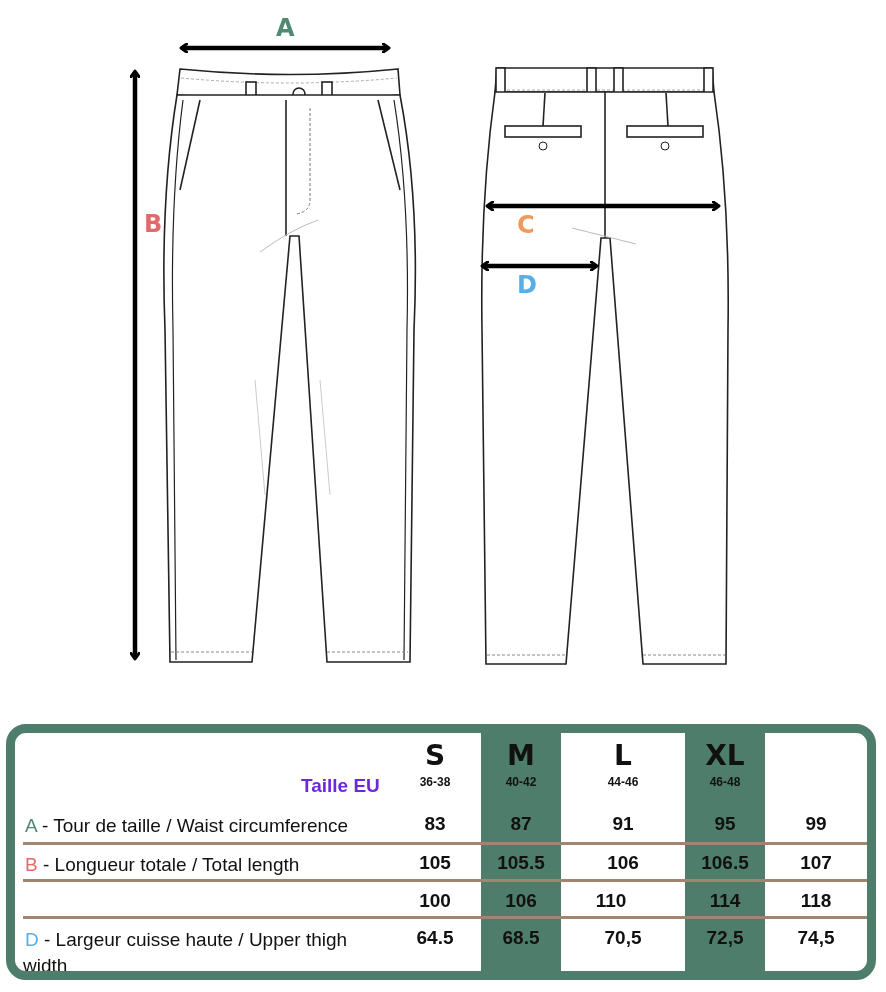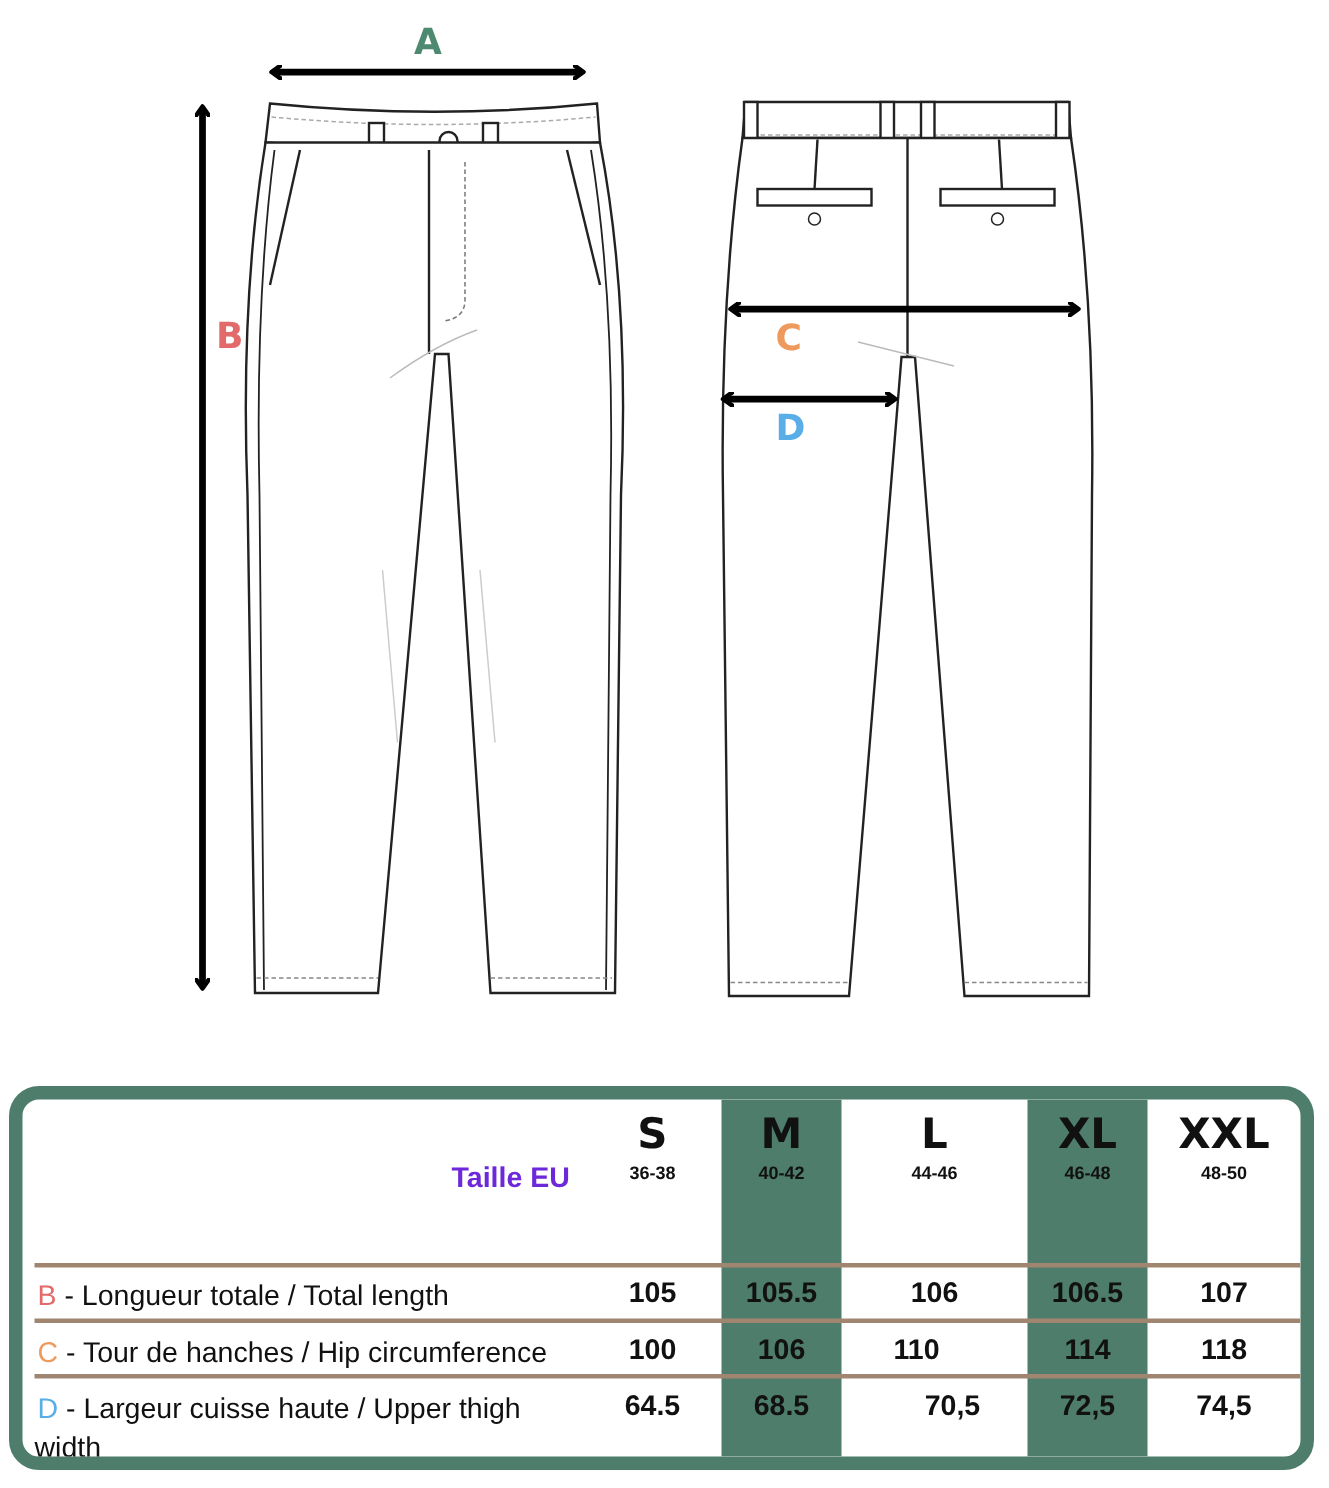--- a/index.html
+++ b/index.html
@@ -113,57 +113,60 @@
     <span class="size-range">40-42</span>
   </div>
   <div class="size-head" style="left:546px;width:124px;">
     <span class="size-letter">L</span>
     <span class="size-range">44-46</span>
   </div>
   <div class="size-head" style="left:670px;width:80px;">
     <span class="size-letter">XL</span>
     <span class="size-range">46-48</span>
   </div>
-  <div class="size-head" style="left:750px;width:102px;">
-    <span class="size-letter">XXL</span>
-    <span class="size-range">48-50</span>
-  </div>
 
   <span class="taille">Taille EU</span>
 
+  <div class="row" style="top:80px;height:26px;">
+    <span class="row-label">
+      <span class="row-key" style="color:#4e8a72;">A</span><span> - Tour de taille  / Waist circumference</span>
+    </span>
+    <span class="cell" style="left:382px;width:76px;">83</span>
+    <span class="cell" style="left:466px;width:80px;">87</span>
+    <span class="cell" style="left:546px;width:124px;">91</span>
+    <span class="cell" style="left:670px;width:80px;">95</span>
+    <span class="cell" style="left:750px;width:102px;">99</span>
+  </div>
   <div class="divider" style="top:109px;"></div>
 
   <div class="row" style="top:119px;height:26px;padding-left:20px;">
     <span class="row-label">
       <span class="row-key" style="color:#e26a6a;">B</span><span> - Longueur totale / Total length</span>
     </span>
     <span class="cell" style="left:382px;width:76px;">105</span>
     <span class="cell" style="left:466px;width:80px;">105.5</span>
     <span class="cell" style="left:546px;width:124px;">106</span>
     <span class="cell" style="left:670px;width:80px;">106.5</span>
     <span class="cell" style="left:750px;width:102px;">107</span>
   </div>
   <div class="divider" style="top:146px;"></div>
 
   <div class="row" style="top:157px;height:26px;">
-    <span class="row-label">
-      <span class="row-key" style="color:#ee9a5c;">C</span><span> - Tour de hanches / Hip circumference</span>
-    </span>
     <span class="cell" style="left:382px;width:76px;">100</span>
     <span class="cell" style="left:466px;width:80px;">106</span>
     <span class="cell" style="left:546px;width:100px;">110</span>
     <span class="cell" style="left:670px;width:80px;">114</span>
     <span class="cell" style="left:750px;width:102px;">118</span>
   </div>
   <div class="divider" style="top:183px;"></div>
 
   <div class="row" style="top:194px;height:52px;">
     <span class="row-label">
       <span class="row-key" style="color:#5aaee8;">D</span><span> - Largeur cuisse haute / Upper thigh</span>
     </span>
     <span class="row-label" style="top:26px;left:8px;text-align:center;">width</span>
     <span class="cell" style="left:382px;width:76px;text-align:center;">64.5</span>
     <span class="cell" style="left:466px;width:80px;">68.5</span>
-    <span class="cell" style="left:546px;width:148px;">70,5</span>
+    <span class="cell" style="left:534px;width:148px;">70,5</span>
     <span class="cell" style="left:670px;width:80px;">72,5</span>
     <span class="cell" style="left:750px;width:102px;">74,5</span>
   </div>
 </div>
 
 </body></html>

